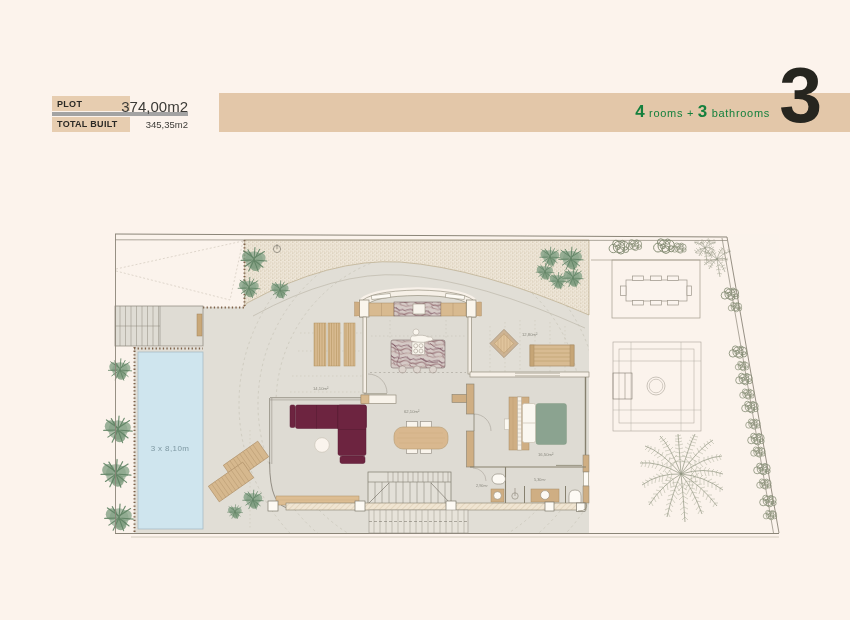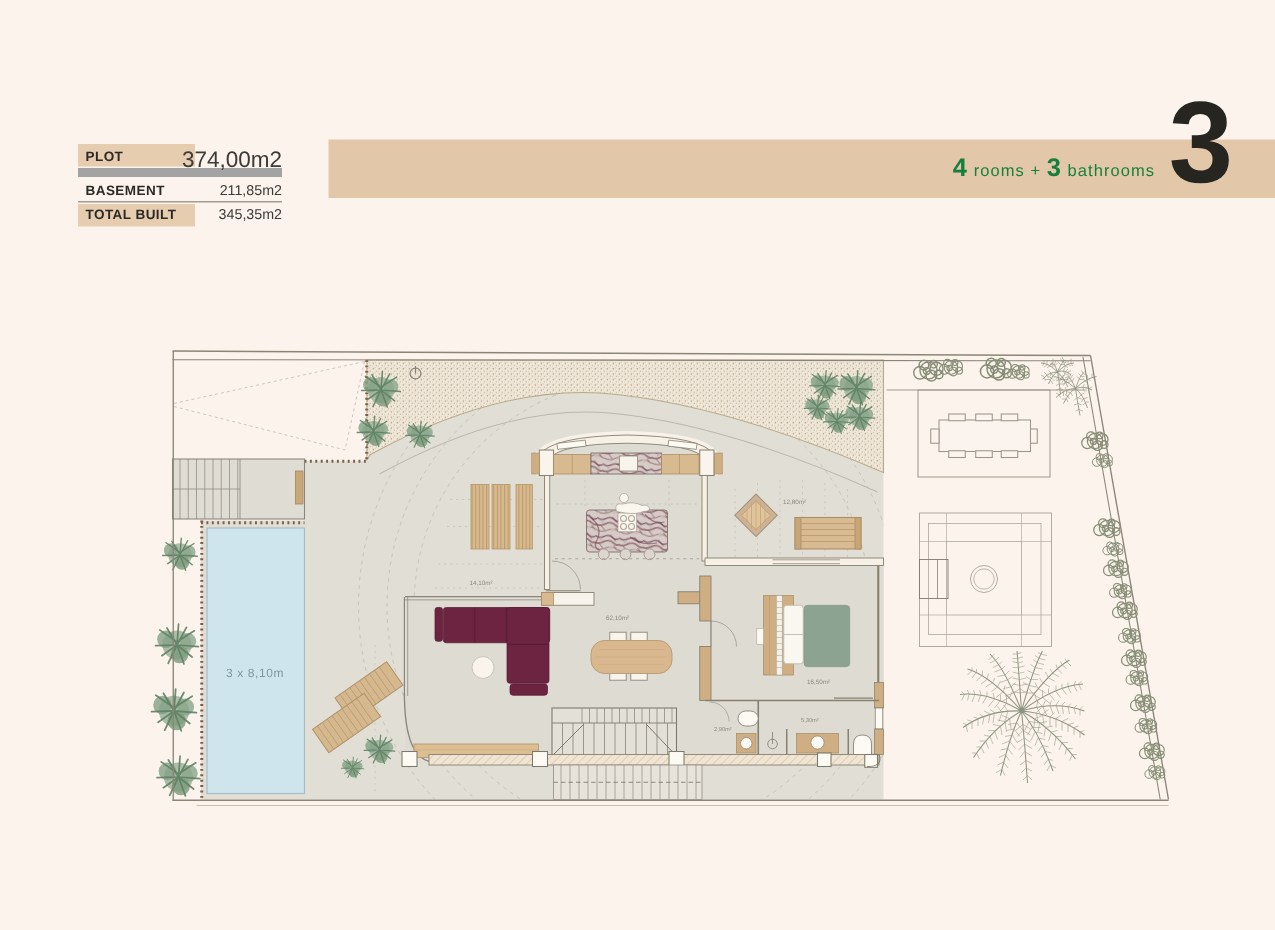--- a/index.html
+++ b/index.html
@@ -12,31 +12,27 @@
 <div class="abs" style="left:219px;top:93px;width:631px;height:39px;background:#e3c7a9;"></div>
 
 <div class="abs" style="left:0;top:0;width:770px;text-align:right;top:102px;color:#15803d;letter-spacing:0.7px;">
   <span style="font-size:17px;font-weight:bold;">4</span><span style="font-size:11px;"> rooms + </span><span style="font-size:17px;font-weight:bold;">3</span><span style="font-size:11px;"> bathrooms</span>
 </div>
 
 <div class="abs" style="left:672px;top:57px;width:150px;text-align:right;font-size:77px;font-weight:bold;color:#26251f;line-height:1;">3</div>
 
 <div class="abs" style="left:52px;top:96px;width:136px;">
 
-  <div style="position:relative;height:16px;border-bottom:6px solid #a3a3a3;">
+  <div style="position:relative;height:16px;border-bottom:4px solid #a3a3a3;">
     <div style="position:absolute;left:0;top:0;width:78px;height:15px;background:#e7cdb0;"></div>
     <span style="position:absolute;left:5px;top:3px;font-size:9px;font-weight:bold;color:#2a2925;letter-spacing:.3px;">PLOT</span>
     <span style="position:absolute;right:0;top:2px;font-size:15px;color:#3c3b37;">374,00m2</span>
   </div>
 
 
-  <div style="position:relative;height:16px;border-bottom:1px solid #a09d96;">
-    <span style="position:absolute;left:5px;top:4px;font-size:9px;font-weight:bold;color:#2a2925;letter-spacing:.3px;">BASEMENT</span>
-    <span style="position:absolute;right:0;top:4px;font-size:9.5px;color:#3c3b37;">211,85m2</span>
-  </div>
 
   <div style="position:relative;height:16px;">
     <div style="position:absolute;left:0;top:1px;width:78px;height:15px;background:#e7cdb0;"></div>
     <span style="position:absolute;left:5px;top:3px;font-size:9px;font-weight:bold;color:#2a2925;letter-spacing:.3px;text-align:center;">TOTAL BUILT</span>
     <span style="position:absolute;right:0;top:3px;font-size:9.5px;color:#3c3b37;">345,35m2</span>
   </div>
 </div>
 
 <svg class="abs" style="left:0;top:0;" width="850" height="620" viewBox="0 0 850 620">
 <defs>

